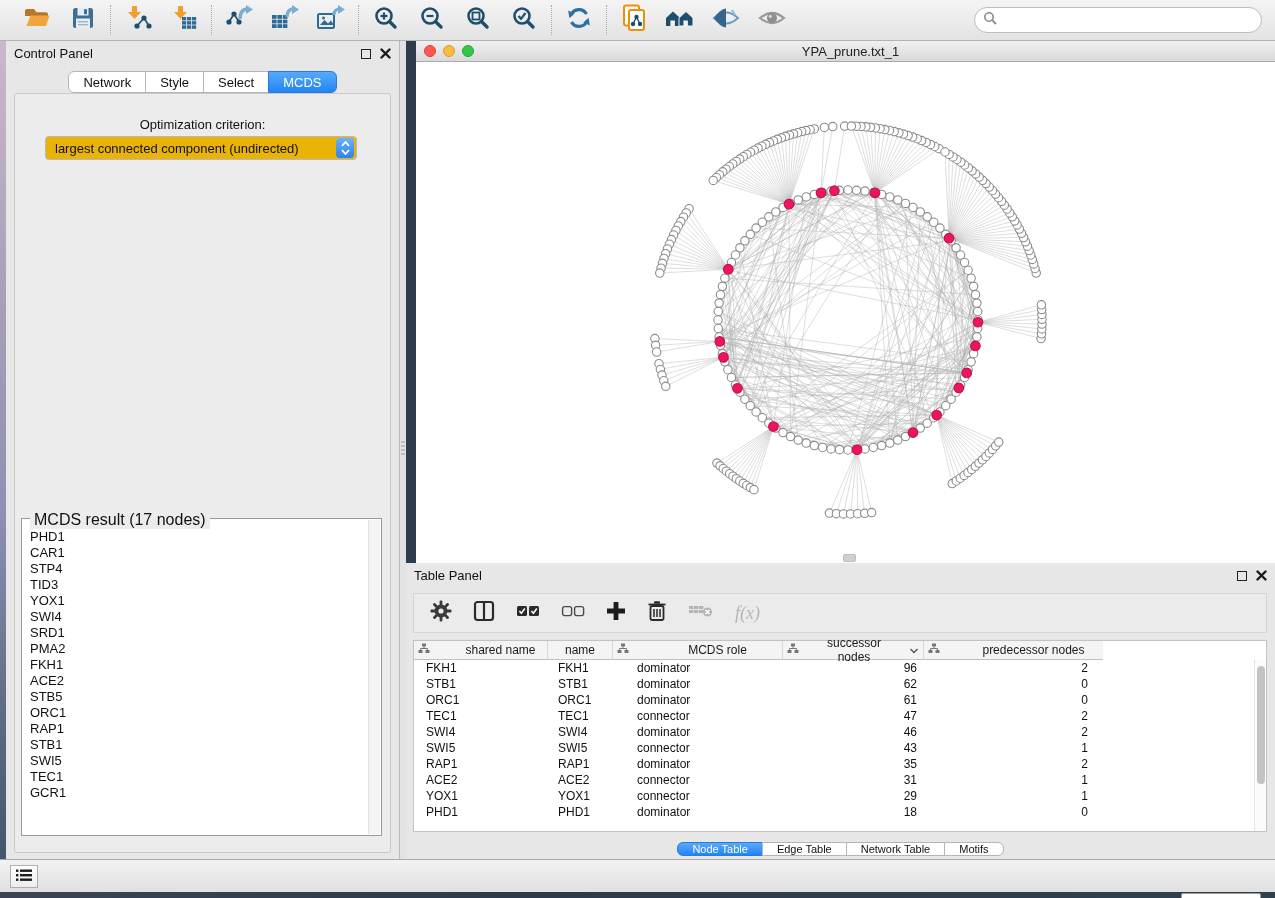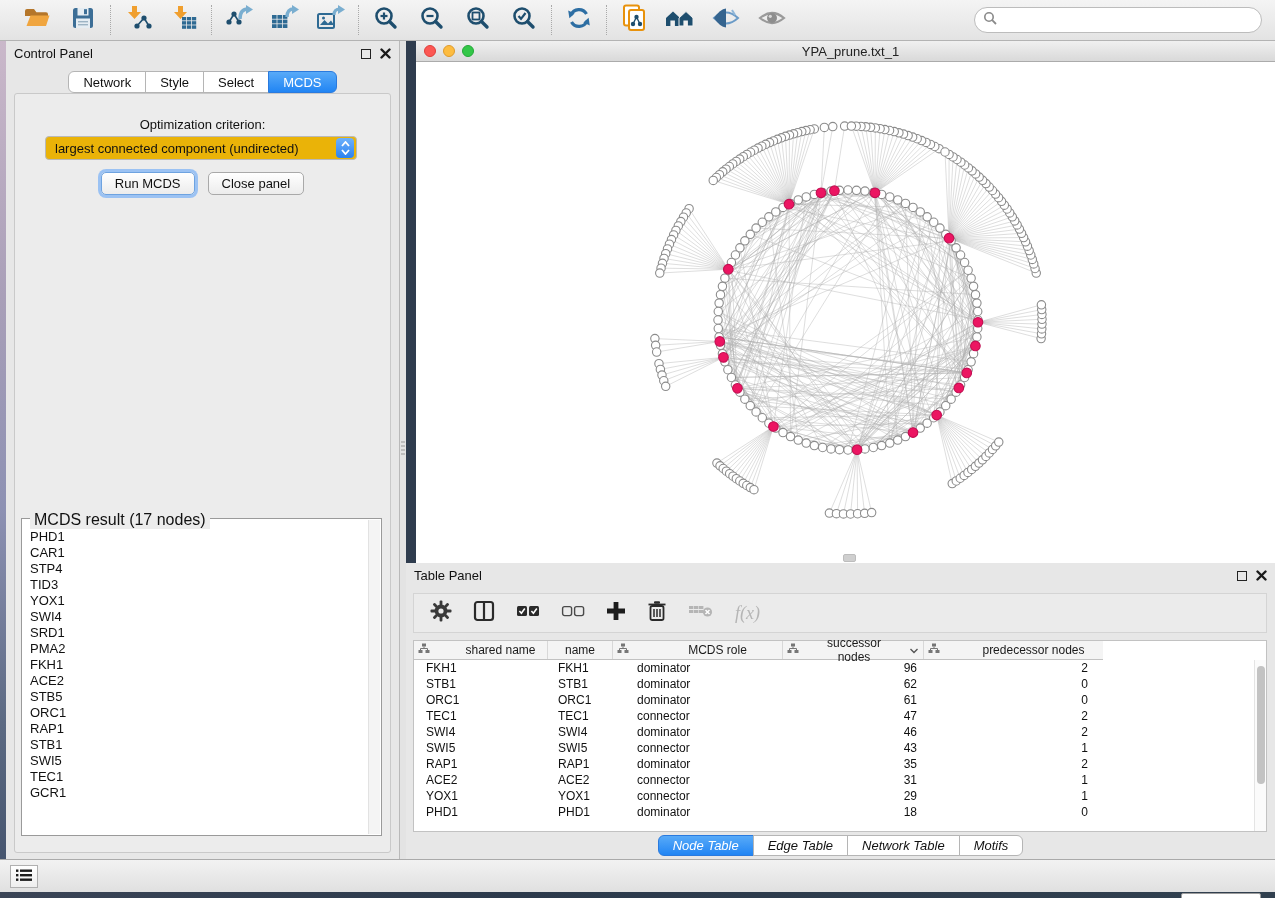--- a/index.html
+++ b/index.html
@@ -87,21 +87,21 @@
   .tbody { position:absolute; left:0; right:12px; top:19px; bottom:0; overflow:hidden; }
   .tr { display:flex; height:16px; align-items:center; }
   .td { font-size:12px; color:#111; white-space:nowrap; overflow:hidden; }
   .td.c1{width:134px; padding-left:12px;} .td.c2{width:65px; padding-left:10px;}
   .td.c3{width:170px; padding-left:24px;} .td.c4{width:141px; text-align:right; padding-right:7px;}
   .td.c5{width:174px; text-align:right; padding-right:10px;}
   .t-scroll { position:absolute; right:0; top:19px; bottom:0; width:12px; background:#fbfbfb; border-left:1px solid #e4e4e4; }
   .t-thumb { position:absolute; left:2px; top:6px; width:8px; height:118px; background:#c3c3c3; border-radius:4px; }
 
   .tp-tabs { position:absolute; left:0; bottom:3px; width:100%; display:flex; justify-content:center; }
-  .tp-tabs .seg { height:21px; font-size:13px;font-style:italic; }
+  .tp-tabs .seg { height:14px; font-size:11px; }
 
   
   .status-bar { position:absolute; left:0; top:859px; width:1275px; height:33px;
     background:linear-gradient(#f2f2f2,#e0e0e0); border-top:1px solid #aaa; }
   .list-btn { position:absolute; left:10px; top:5px; width:28px; height:23px; background:linear-gradient(#fff,#eee);
     border:1px solid #b0b0b0; display:flex; align-items:center; justify-content:center; }
   .memory-btn { position:absolute; right:14px; top:6px; height:23px; padding:0 9px; background:#fff;
     border:1px solid #9c9c9c; border-radius:2px; display:flex; align-items:center; gap:6px; font-size:12px; color:#111;margin-top:27px; }
   .mem-dot { width:11px; height:11px; border-radius:50%; background:#1da935; }
 </style>
@@ -306,24 +306,20 @@
       <div class="dropdown">
         <span>largest connected component (undirected)</span>
         <span class="dd-stepper">
           <svg width="9" height="6" viewBox="0 0 9 6">
               <path d="M1 5 L4.5 1 L8 5" fill="none" stroke="#fff" stroke-width="1.8"></path>
             </svg>
           <svg width="9" height="6" viewBox="0 0 9 6">
               <path d="M1 1 L4.5 5 L8 1" fill="none" stroke="#fff" stroke-width="1.8"></path>
             </svg>
         </span>
-      </div>
-      <div class="cp-buttons">
-        <div class="aqua-btn focused">Run MCDS</div>
-        <div class="aqua-btn">Close panel</div>
       </div>
       <div class="result-box">
         <span class="result-legend">MCDS result (17 nodes)</span>
         <div class="result-list">
             <div class="mcds-item">PHD1</div>
             <div class="mcds-item">CAR1</div>
             <div class="mcds-item">STP4</div>
             <div class="mcds-item">TID3</div>
             <div class="mcds-item">YOX1</div>
             <div class="mcds-item">SWI4</div>

